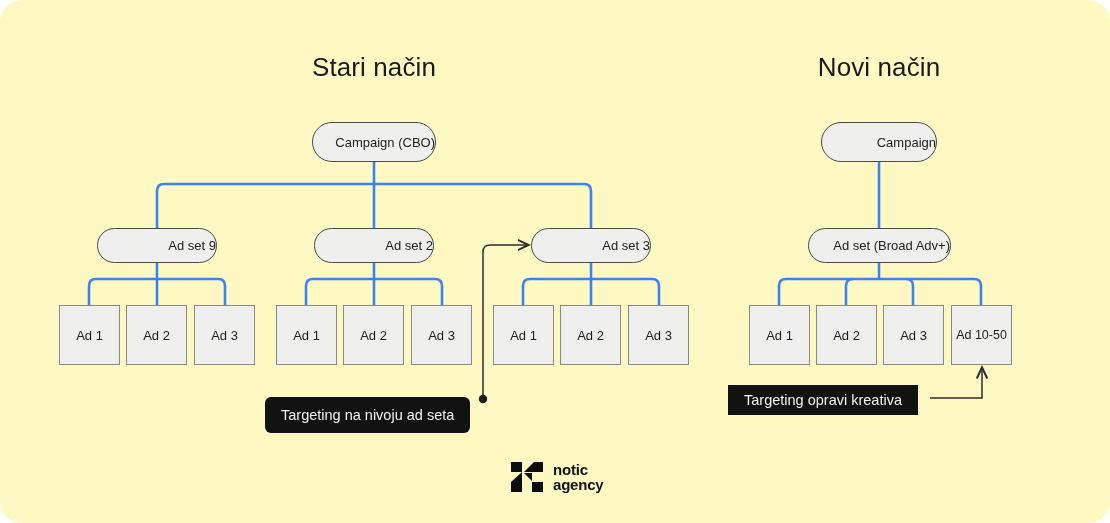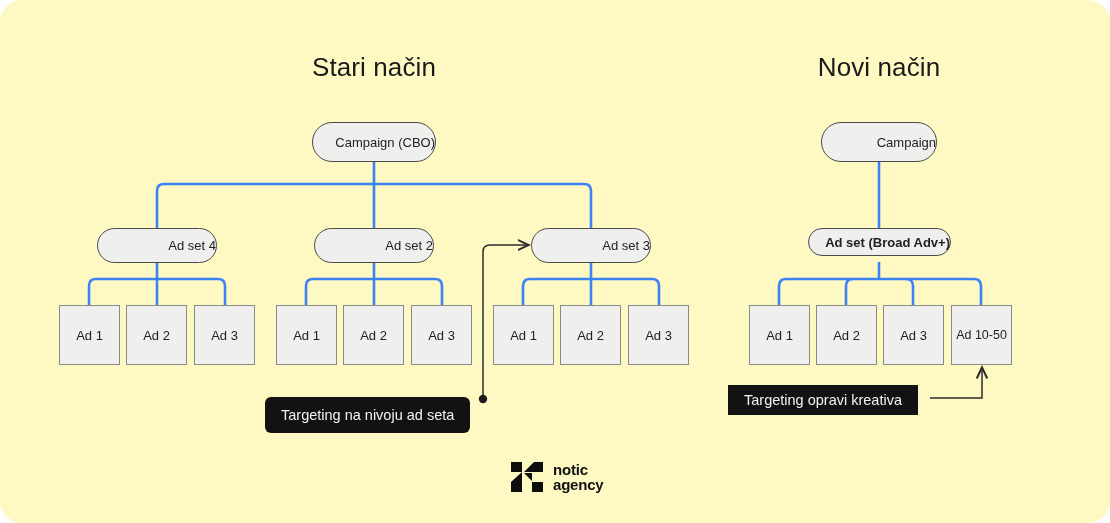--- a/index.html
+++ b/index.html
@@ -89,21 +89,21 @@
   </svg>
 
   <div class="ttl" style="left:274px;top:52px;width:200px;">Stari način</div>
   <div class="ttl" style="left:779px;top:52px;width:200px;">Novi način</div>
 
   <div class="pill" style="left:312px;top:122px;width:124px;height:40px;">
     <span>Campaign (CBO)</span>
   </div>
 
   <div class="pill" style="left:97px;top:228px;width:120px;height:35px;">
-    <span>Ad set 4</span>
+    <span>Ad set 9</span>
   </div>
   <div class="pill" style="left:314px;top:228px;width:120px;height:35px;">
     <span>Ad set 2</span>
   </div>
   <div class="pill" style="left:531px;top:228px;width:120px;height:35px;">
     <span>Ad set 3</span>
   </div>
 
   <div class="adbox" style="left:59px;top:305px;width:61px;height:60px;">
     <span>Ad 1</span>
@@ -136,21 +136,21 @@
     </div>
 
   <div class="callout" style="left:265px;top:397px;height:36px;border-radius:6px;">
     <span>Targeting na nivoju ad seta</span>
   </div>
 
   <div class="pill" style="left:821px;top:122px;width:116px;height:40px;">
     <span>Campaign</span>
   </div>
 
-  <div class="pill" style="left:808px;top:228px;width:143px;height:28px;font-weight:bold;">
+  <div class="pill" style="left:808px;top:228px;width:143px;height:35px;">
     <span>Ad set (Broad Adv+)</span>
   </div>
 
   <div class="adbox" style="left:749px;top:305px;width:61px;height:60px;">
     <span>Ad 1</span>
     </div>
   <div class="adbox" style="left:816px;top:305px;width:61px;height:60px;">
     <span>Ad 2</span>
     </div>
   <div class="adbox" style="left:883px;top:305px;width:61px;height:60px;">

